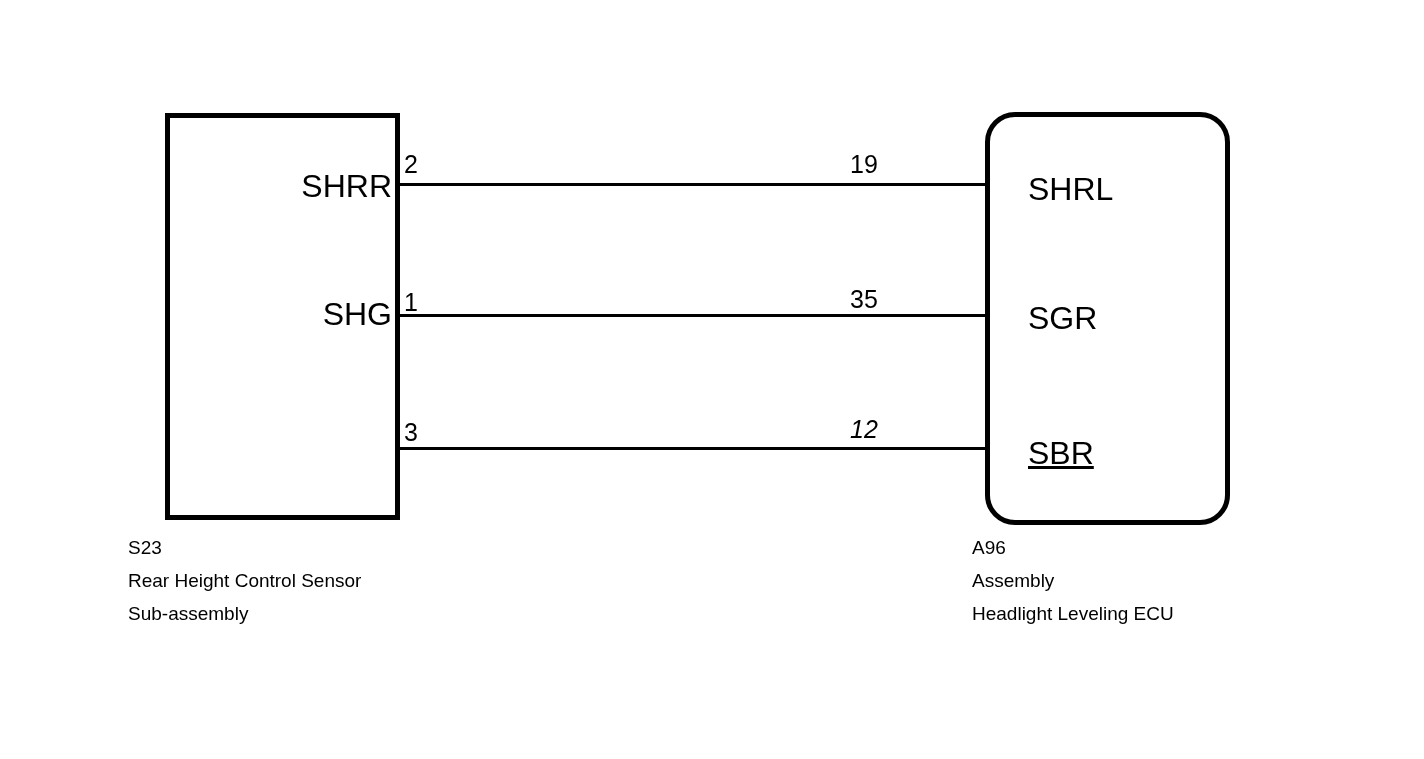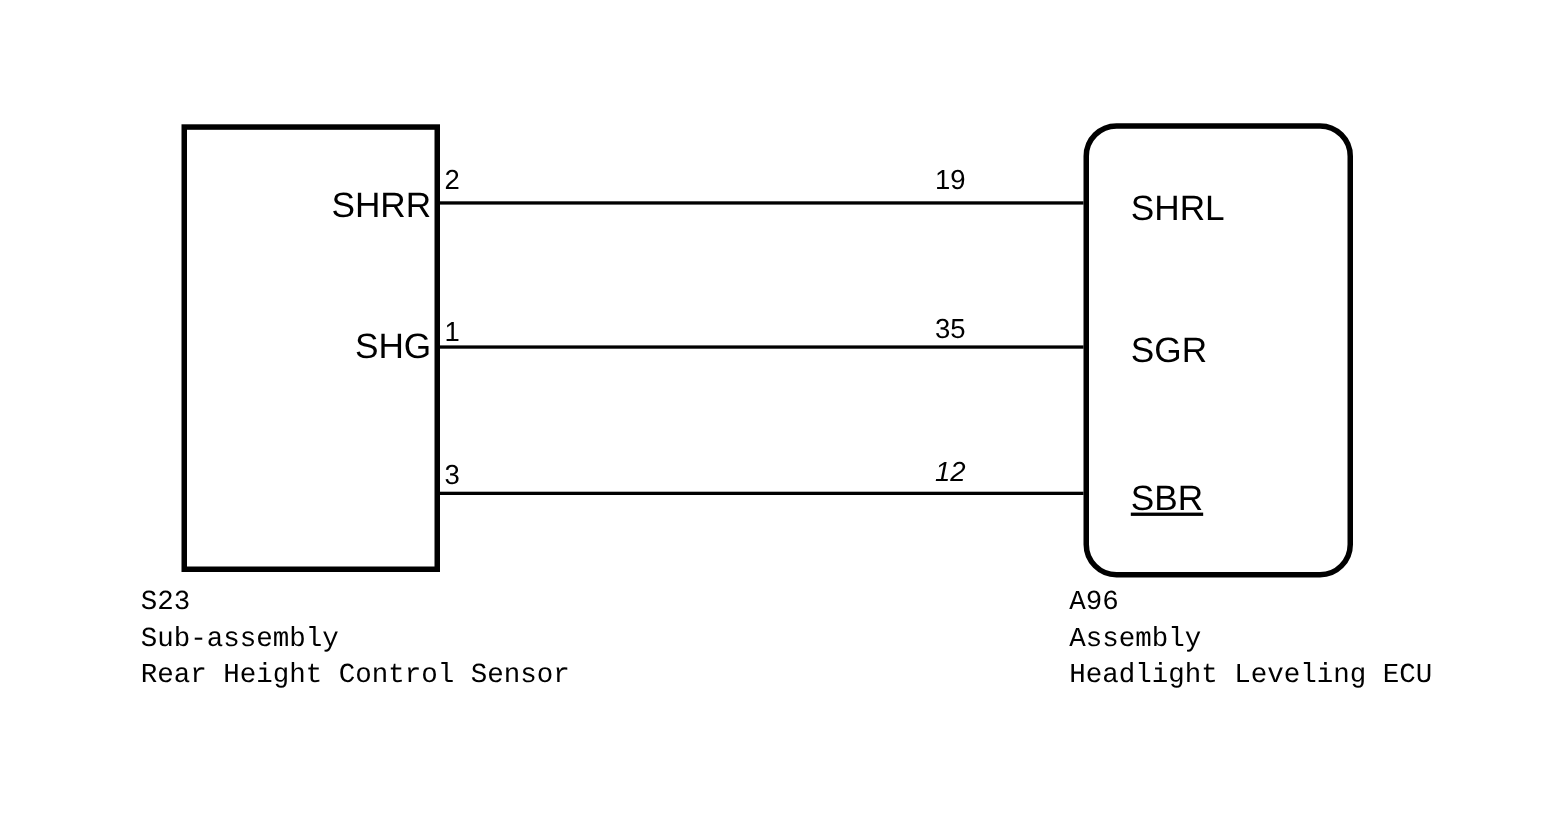--- a/index.html
+++ b/index.html
@@ -78,24 +78,23 @@
   .p-2  { top: 152px; }
   .p-1  { top: 290px; }
   .p-3  { top: 420px; }
   .p-19 { top: 152px; }
   .p-21 { top: 287px; }
   .p-12 { top: 417px; font-style: italic; }
 
   .caption {
     position: absolute;
     top: 531px;
-    font-size: 25px;
+    font-size: 19px;
     line-height: 33px;
     white-space: nowrap;
-    font-family: Liberation Mono, monospace;
   }
   .caption-left { left: 128px; }
   .caption-right { left: 972px; }
 </style>
 </head>
 <body>
 
 <div class="canvas">
 
   <div class="component-box box-left"></div>
@@ -116,22 +115,22 @@
   <div class="pin-number pin-left p-2">2</div>
   <div class="pin-number pin-left p-1">1</div>
   <div class="pin-number pin-left p-3">3</div>
 
   <div class="pin-number pin-right p-19">19</div>
   <div class="pin-number pin-right p-21">35</div>
   <div class="pin-number pin-right p-12">12</div>
 
   <div class="caption caption-left">
     <div>S23</div>
+    <div>Rear Height Control Sensor</div>
     <div>Sub-assembly</div>
-    <div>Rear Height Control Sensor</div>
   </div>
 
   <div class="caption caption-right">
     <div>A96</div>
     <div>Assembly</div>
     <div>Headlight Leveling ECU</div>
   </div>
 
 </div>
 

